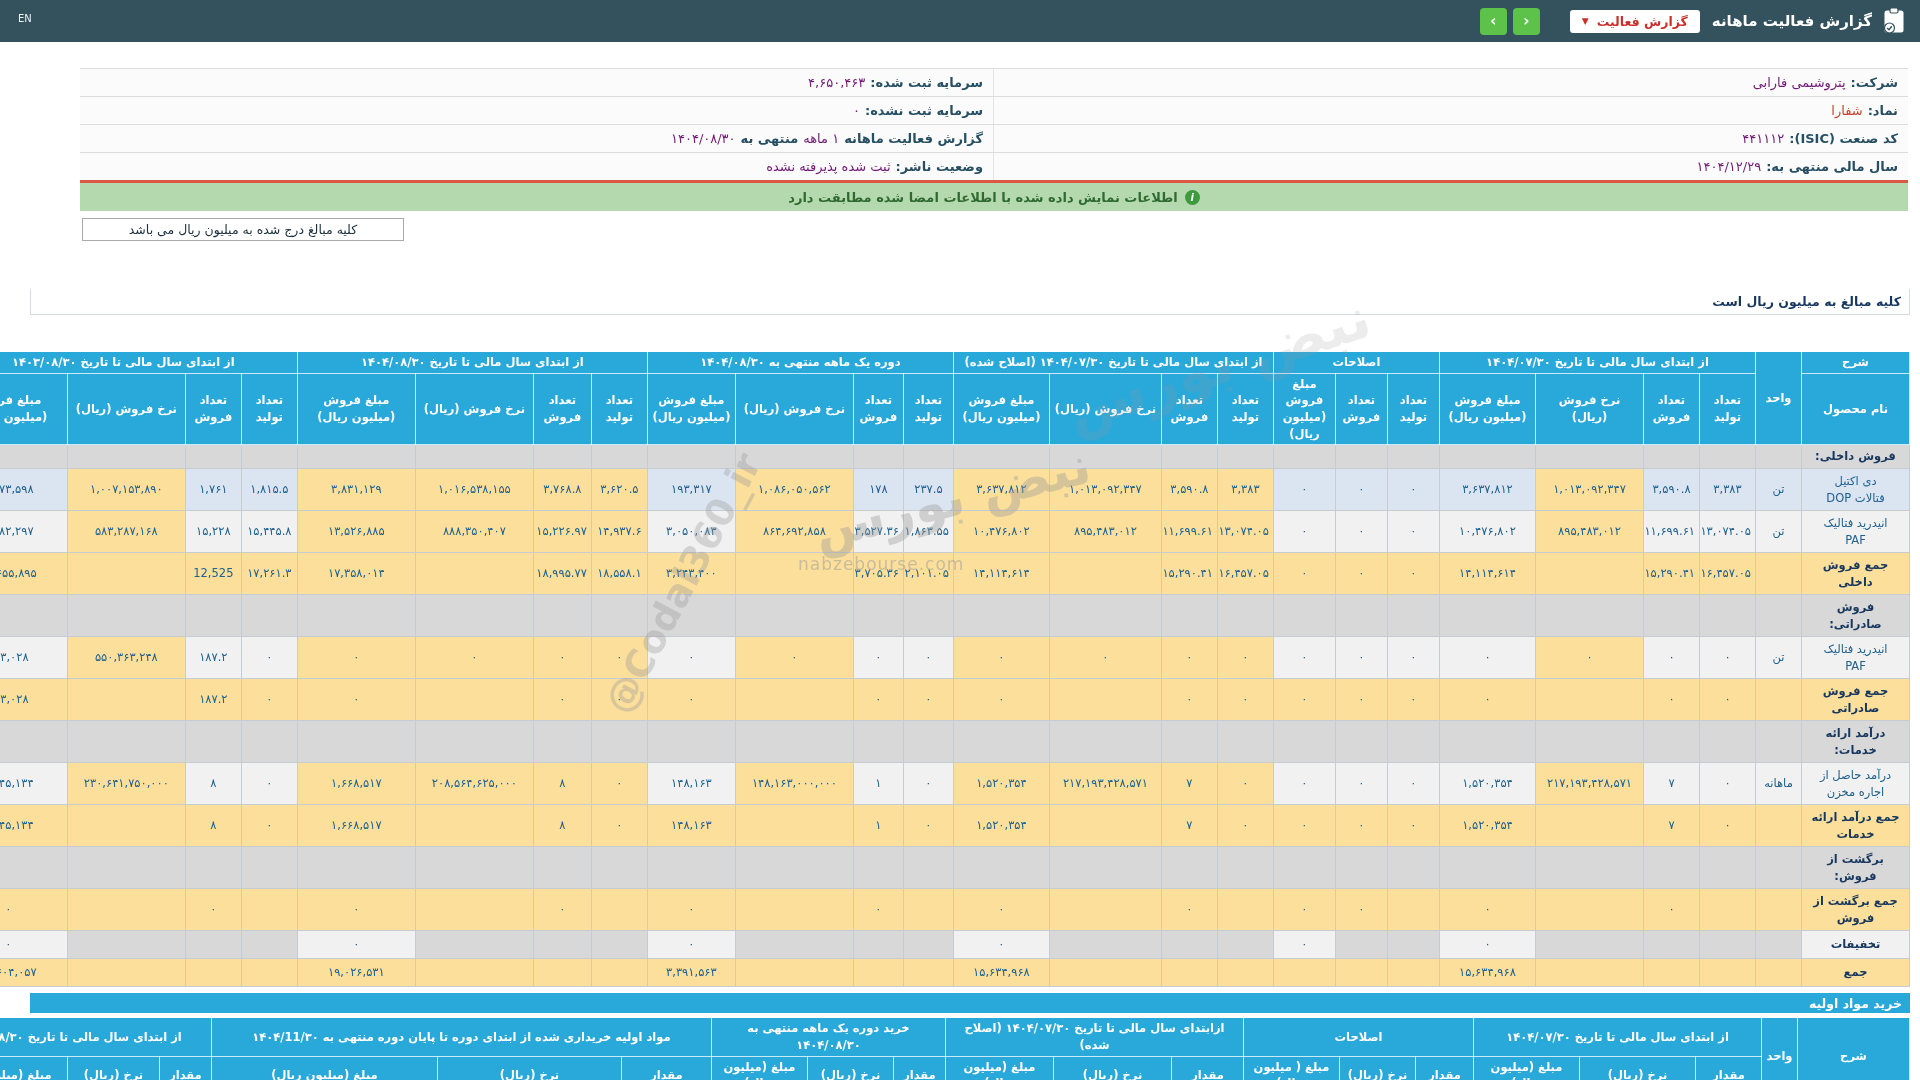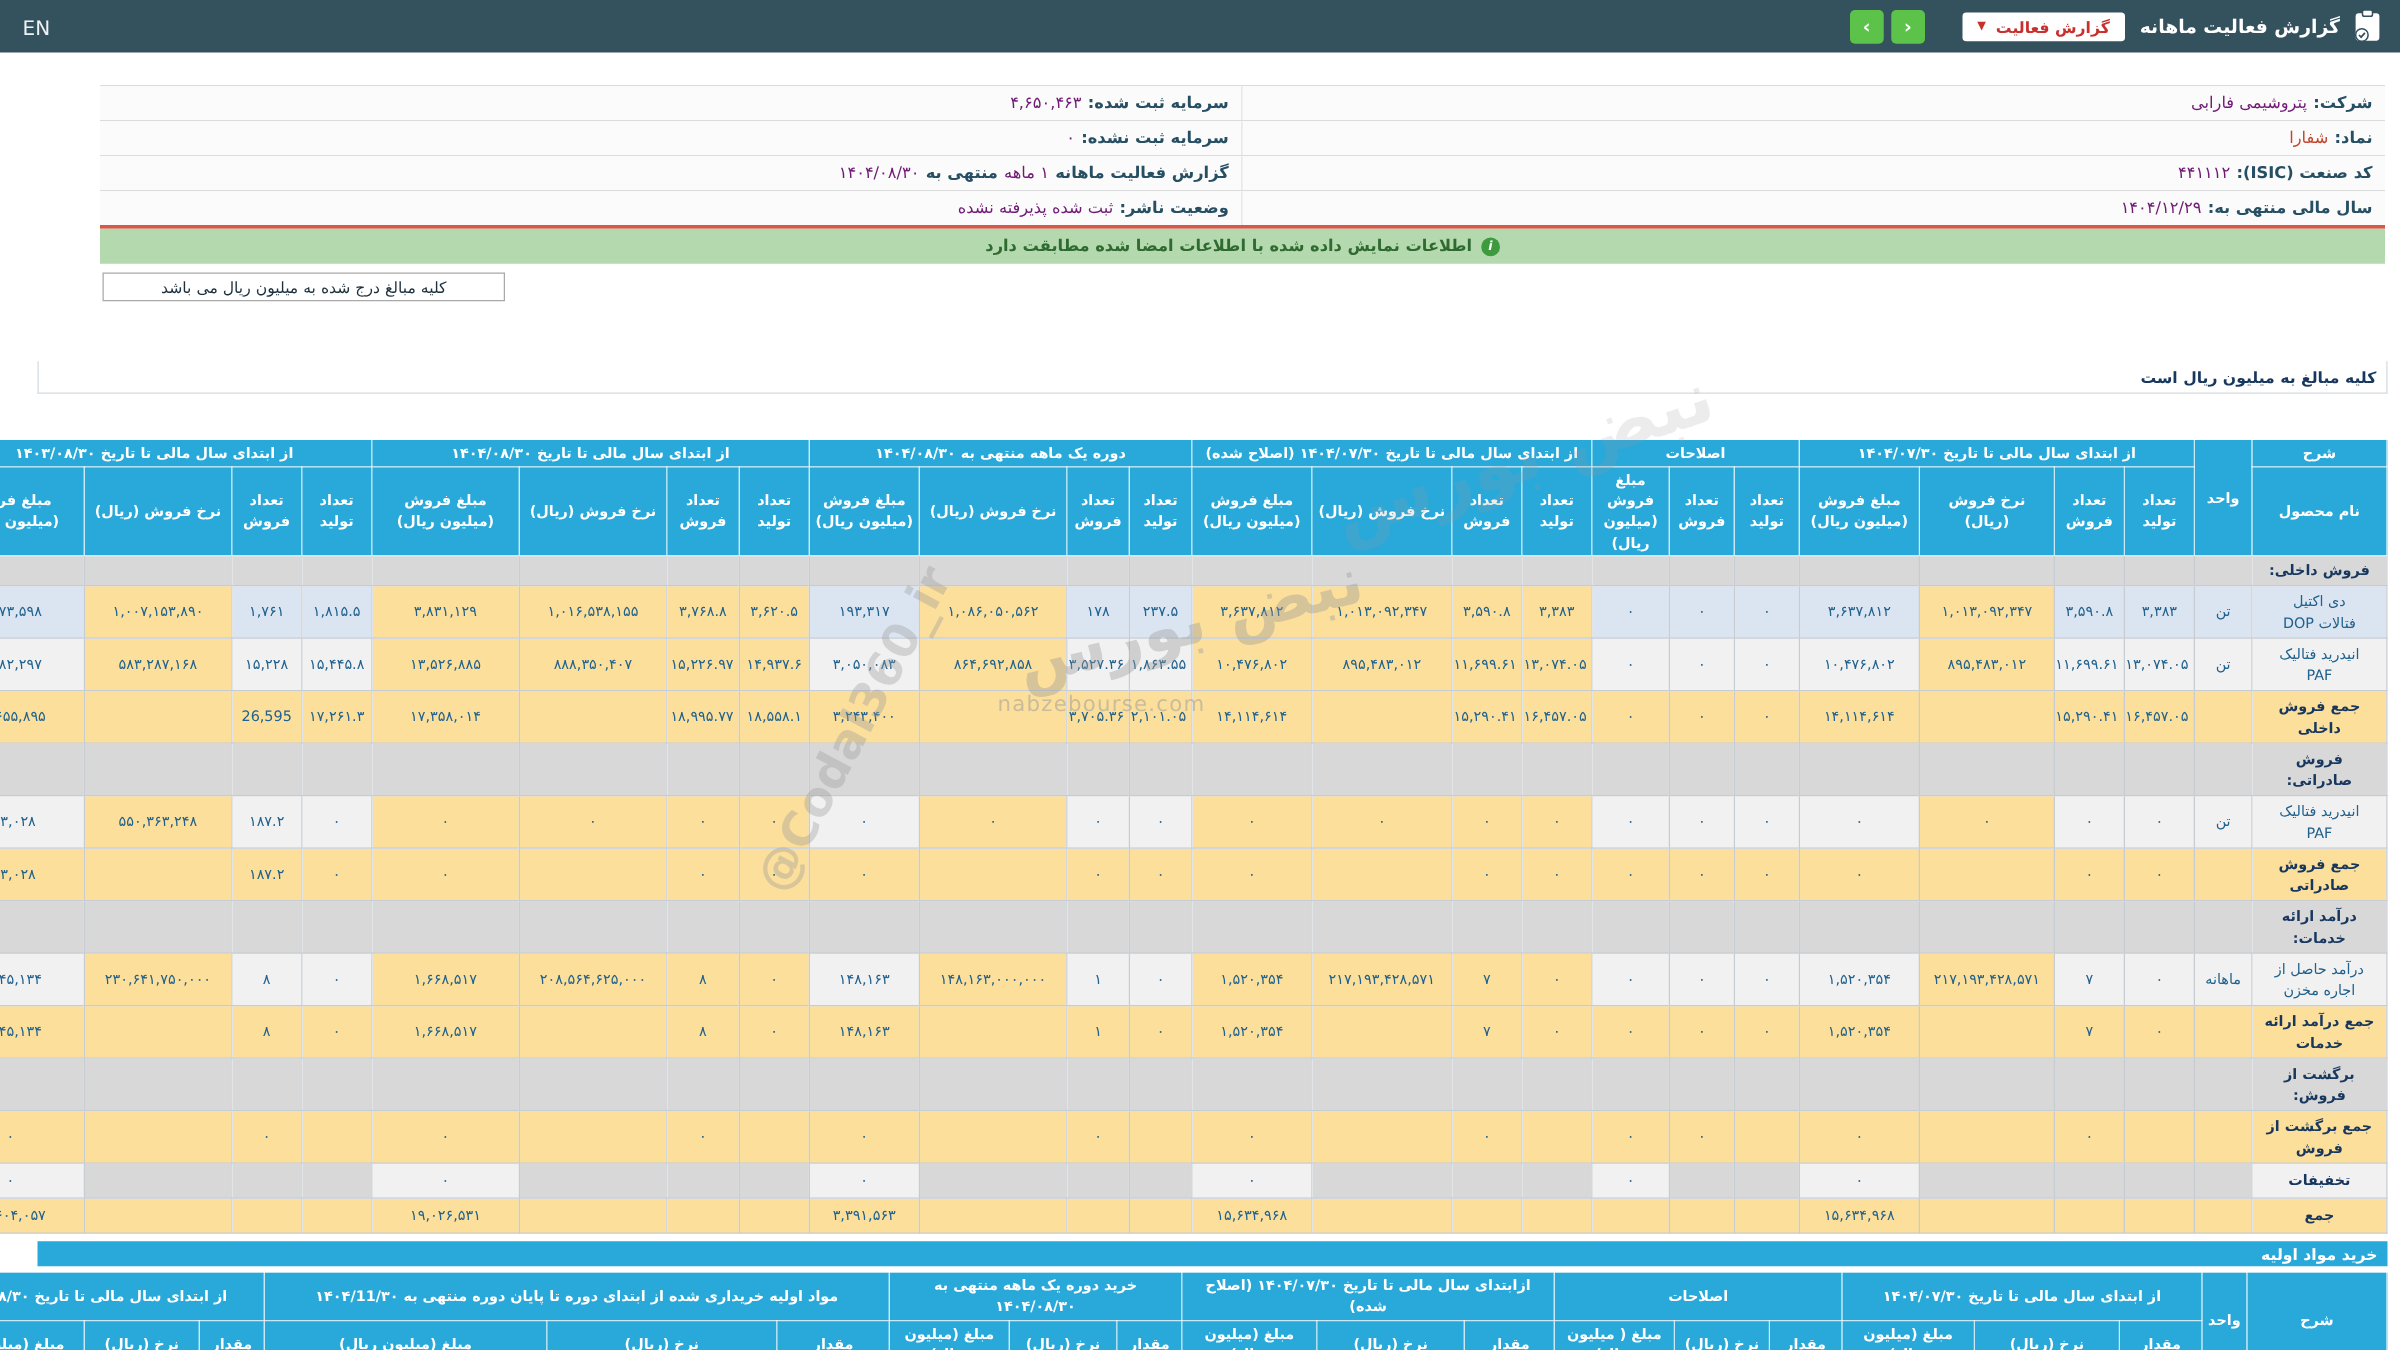--- a/index.html
+++ b/index.html
@@ -1,20 +1,20 @@
 <!DOCTYPE html>
 <html lang="fa"><head>
 <meta charset="utf-8">
 <style>
   * { box-sizing: border-box; margin: 0; padding: 0; }
   html,body { width:1920px; height:1080px; overflow:hidden; background:#fff;
     font-family:"DejaVu Sans","Liberation Sans",sans-serif; }
   
   .topbar { position:absolute; top:0; left:0; width:1920px; height:42px; background:#33525e; }
-  .en-link { position:absolute; left:18px; top:13px; color:#eef2f4; font-size:16px; cursor:pointer; }
+  .en-link { position:absolute; left:18px; top:13px; color:#eef2f4; font-size:10px; cursor:pointer; }
   .tb-right { position:absolute; right:14px; top:0; height:42px; display:flex; align-items:center; }
   .nav-btns { display:flex; gap:6px; margin-right:30px; }
   .nav-btn { width:27px; height:27px; background:#5cc24a; border-radius:4px; color:#fff;
     font-size:15px; font-weight:bold; display:flex; align-items:center; justify-content:center; cursor:pointer; }
   .dropdown { background:#fff; border-radius:3px; padding:4px 12px; display:flex; align-items:center;
     gap:8px; cursor:pointer; margin-right:12px; }
   .dropdown .dd-label { color:#c9302c; font-size:12.5px; font-weight:bold; }
   .dropdown .dd-caret { color:#c9302c; font-size:9px; }
   .tb-title { color:#fff; font-size:15px; font-weight:bold; margin-right:10px; }
   .clip-icon { width:24px; height:28px; }
@@ -313,21 +313,21 @@
           <td class="c-yellow">۱۴,۱۱۴,۶۱۴</td>
           <td class="c-yellow">۲,۱۰۱.۰۵</td>
           <td class="c-yellow">۳,۷۰۵.۳۶</td>
           <td class="c-yellow"></td>
           <td class="c-yellow">۳,۲۴۳,۴۰۰</td>
           <td class="c-yellow">۱۸,۵۵۸.۱</td>
           <td class="c-yellow">۱۸,۹۹۵.۷۷</td>
           <td class="c-yellow"></td>
           <td class="c-yellow">۱۷,۳۵۸,۰۱۴</td>
           <td class="c-yellow">۱۷,۲۶۱.۳</td>
-          <td class="c-yellow">26,595</td>
+          <td class="c-yellow">12,525</td>
           <td class="c-yellow"></td>
           <td class="c-yellow">۱۰,۶۵۵,۸۹۵</td>
         </tr>
         <tr class="r-two">
           <td class="lbl bold c-gray">فروش
 صادراتی:</td>
           <td class="c-gray"></td>
           <td class="c-gray"></td>
           <td class="c-gray"></td>
           <td class="c-gray"></td>

